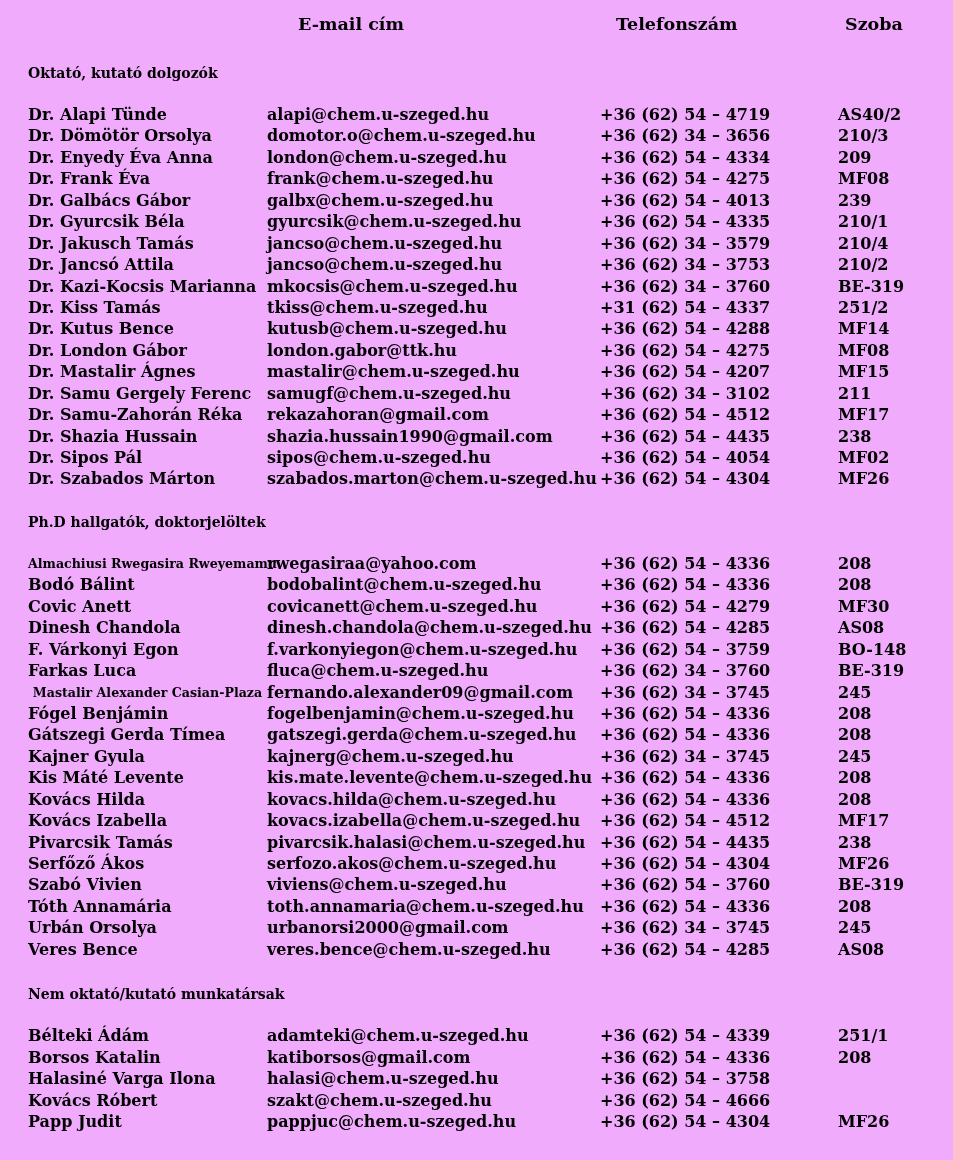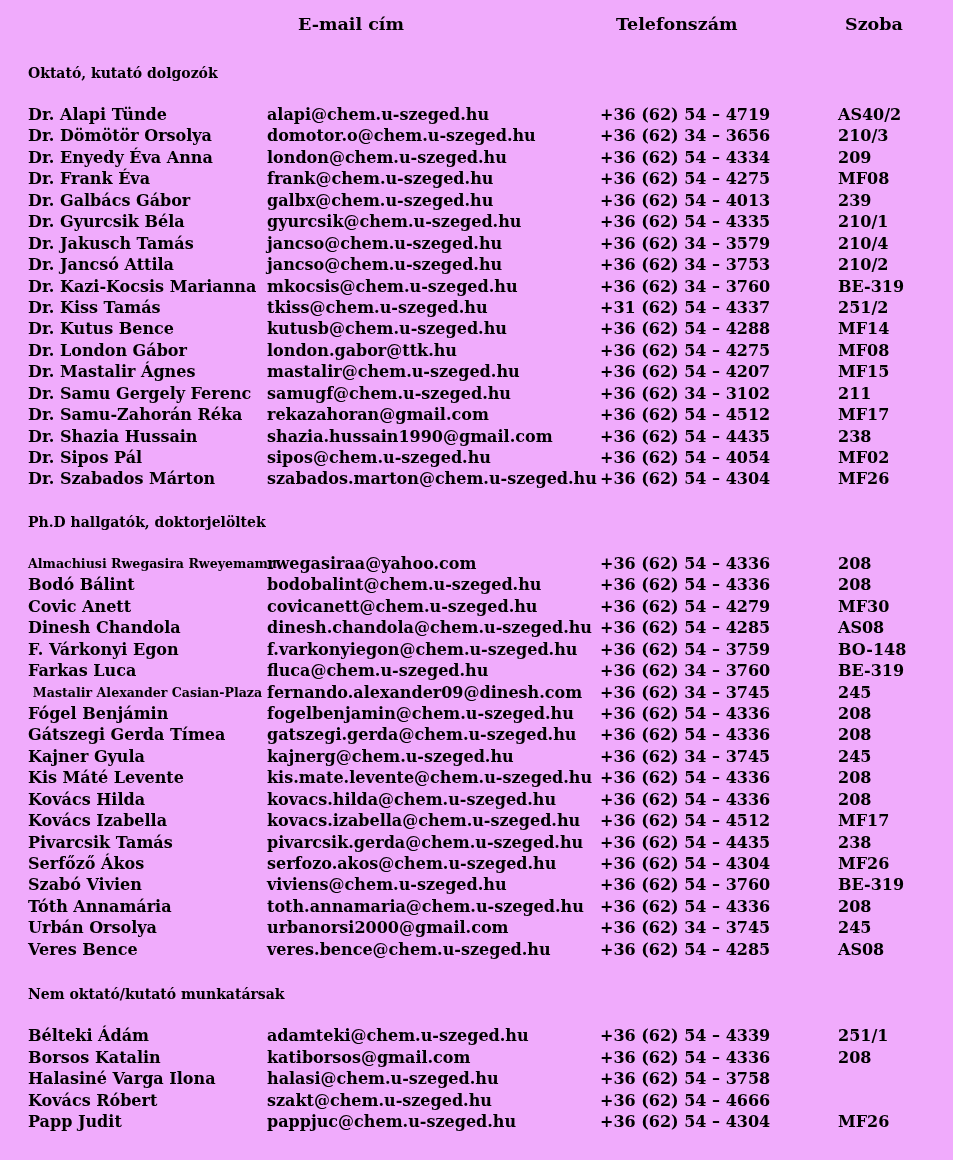--- a/index.html
+++ b/index.html
@@ -213,21 +213,21 @@
             <div class="cell room-col">BO-148</div>
           </div>
           <div class="grid row">
             <div class="cell name-col">Farkas Luca</div>
             <div class="cell email-col">fluca@chem.u-szeged.hu</div>
             <div class="cell phone-col">+36 (62) 34 – 3760</div>
             <div class="cell room-col">BE-319</div>
           </div>
           <div class="grid row">
             <div class="cell name-col condensed">Mastalir Alexander Casian-Plaza</div>
-            <div class="cell email-col">fernando.alexander09@dinesh.com</div>
+            <div class="cell email-col">fernando.alexander09@gmail.com</div>
             <div class="cell phone-col">+36 (62) 34 – 3745</div>
             <div class="cell room-col">245</div>
           </div>
           <div class="grid row">
             <div class="cell name-col">Fógel Benjámin</div>
             <div class="cell email-col">fogelbenjamin@chem.u-szeged.hu</div>
             <div class="cell phone-col">+36 (62) 54 – 4336</div>
             <div class="cell room-col">208</div>
           </div>
           <div class="grid row">
@@ -255,21 +255,21 @@
             <div class="cell room-col">208</div>
           </div>
           <div class="grid row">
             <div class="cell name-col">Kovács Izabella</div>
             <div class="cell email-col">kovacs.izabella@chem.u-szeged.hu</div>
             <div class="cell phone-col">+36 (62) 54 – 4512</div>
             <div class="cell room-col">MF17</div>
           </div>
           <div class="grid row">
             <div class="cell name-col">Pivarcsik Tamás</div>
-            <div class="cell email-col">pivarcsik.gerda@chem.u-szeged.hu</div>
+            <div class="cell email-col">pivarcsik.halasi@chem.u-szeged.hu</div>
             <div class="cell phone-col">+36 (62) 54 – 4435</div>
             <div class="cell room-col">238</div>
           </div>
           <div class="grid row">
             <div class="cell name-col">Serfőző Ákos</div>
             <div class="cell email-col">serfozo.akos@chem.u-szeged.hu</div>
             <div class="cell phone-col">+36 (62) 54 – 4304</div>
             <div class="cell room-col">MF26</div>
           </div>
           <div class="grid row">

